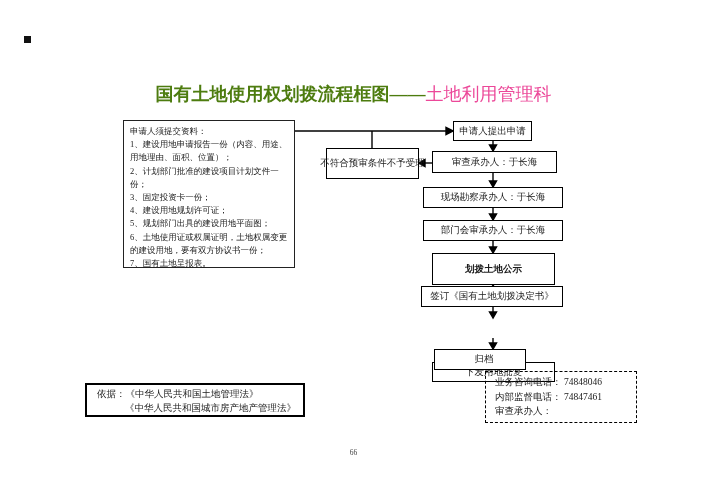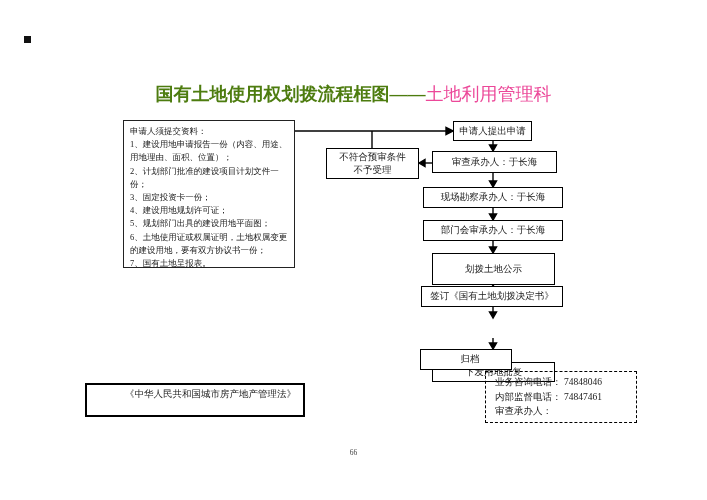--- a/index.html
+++ b/index.html
@@ -19,27 +19,27 @@
   .materials{
     left:123px;top:120px;width:172px;height:148px;border:1.5px solid #222;
     font-size:8.5px;line-height:13.2px;padding:4px 6px 3px 6px;text-align:left;
   }
   .flowbox{
     border:1.2px solid #000;display:flex;align-items:center;justify-content:center;
     font-size:9.5px;line-height:11px;text-align:center;white-space:nowrap;
   }
   .f-apply  {left:453px;top:121px;width:79px; height:20px;}
   .f-review {left:432px;top:151px;width:125px;height:22px;}
-  .f-reject {left:326px;top:148px;width:93px; height:31px;flex-direction:column;line-height:13px;}
+  .f-reject {left:326px;top:148px;width:93px; height:31px;flex-direction:row;line-height:13px;}
   .f-survey {left:423px;top:187px;width:140px;height:21px;}
   .f-joint  {left:423px;top:220px;width:140px;height:21px;}
-  .f-public {left:432px;top:253px;width:123px;height:32px;}
+  .f-public {left:432px;top:253px;width:123px;height:32px;font-weight:bold;}
   .f-sign   {left:421px;top:286px;width:142px;height:21px;}
   .f-approve{left:432px;top:318px;width:123px;height:20px;margin-top:44px;}
-  .f-archive{left:420px;top:349px;width:92px;height:21px;padding-left:8px;}
+  .f-archive{left:434px;top:349px;width:92px;height:21px;padding-left:8px;}
   .legal{
     left:85px;top:383px;width:220px;height:34px;border:2px solid #000;
     font-size:9.5px;line-height:14px;padding:2px 0 0 10px;
   }
   .legal .indent{padding-left:28px;}
   .contact{
     left:485px;top:371px;width:152px;height:52px;border:1.5px dashed #000;
     font-size:9.5px;line-height:14.5px;padding:3px 0 0 9px;background:transparent;
   }
   .pagenum{
@@ -104,20 +104,21 @@
   </div>
 
   <div class="box flowbox f-survey">现场勘察承办人：于长海</div>
   <div class="box flowbox f-joint">部门会审承办人：于长海</div>
   <div class="box flowbox f-public">划拨土地公示</div>
   <div class="box flowbox f-sign">签订《国有土地划拨决定书》</div>
   <div class="box flowbox f-approve">下发用地批复</div>
   <div class="box flowbox f-archive">归档</div>
 
   <div class="box legal">
+    <div>依据：《中华人民共和国土地管理法》</div>
     <div class="indent">《中华人民共和国城市房产地产管理法》</div>
   </div>
 
   <div class="box contact">
     <div>业务咨询电话： 74848046</div>
     <div>内部监督电话： 74847461</div>
     <div>审查承办人：</div>
   </div>
 
   <div class="pagenum">66</div>

